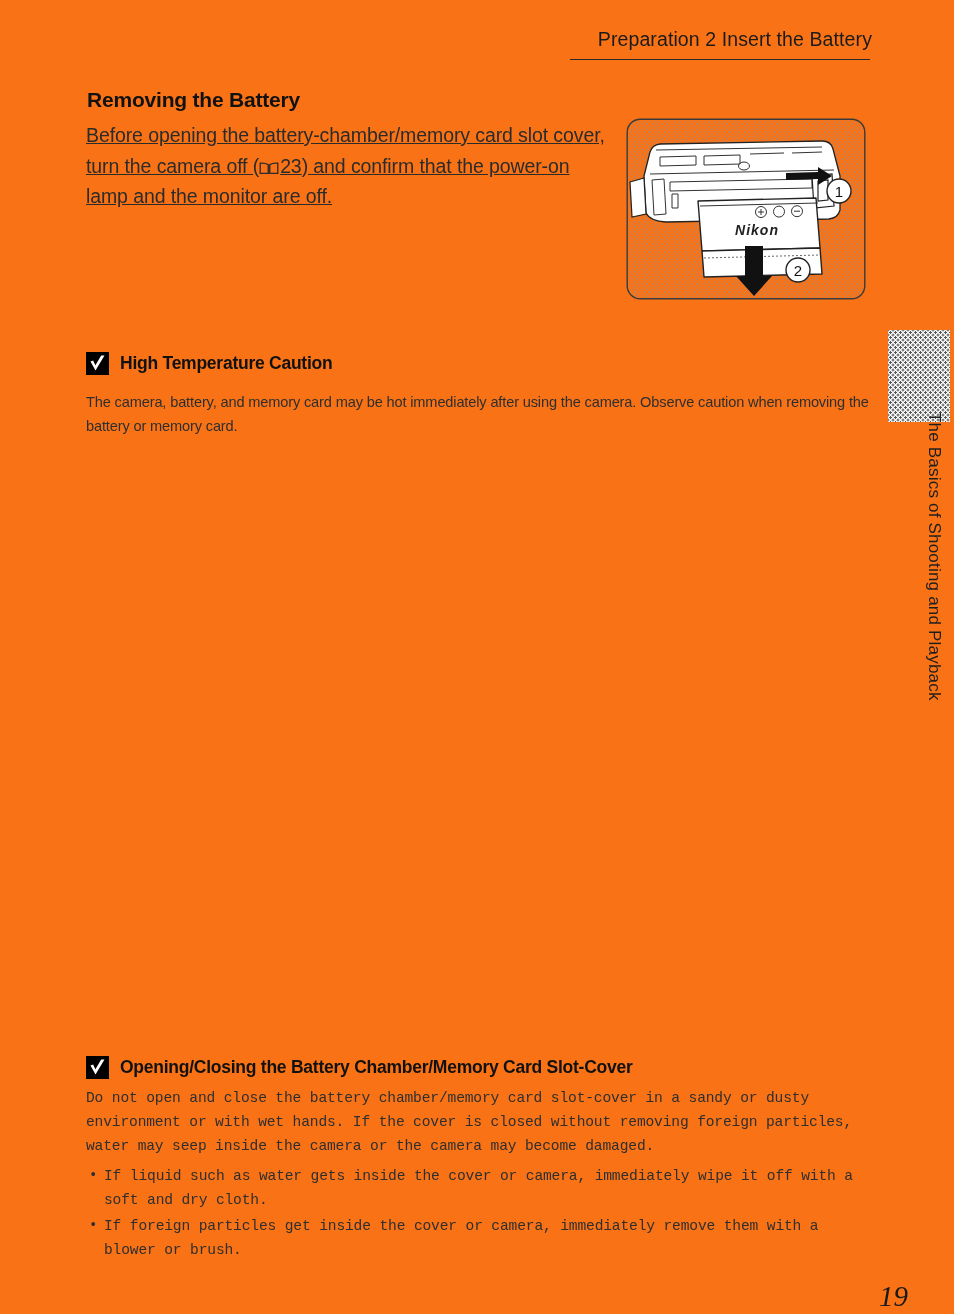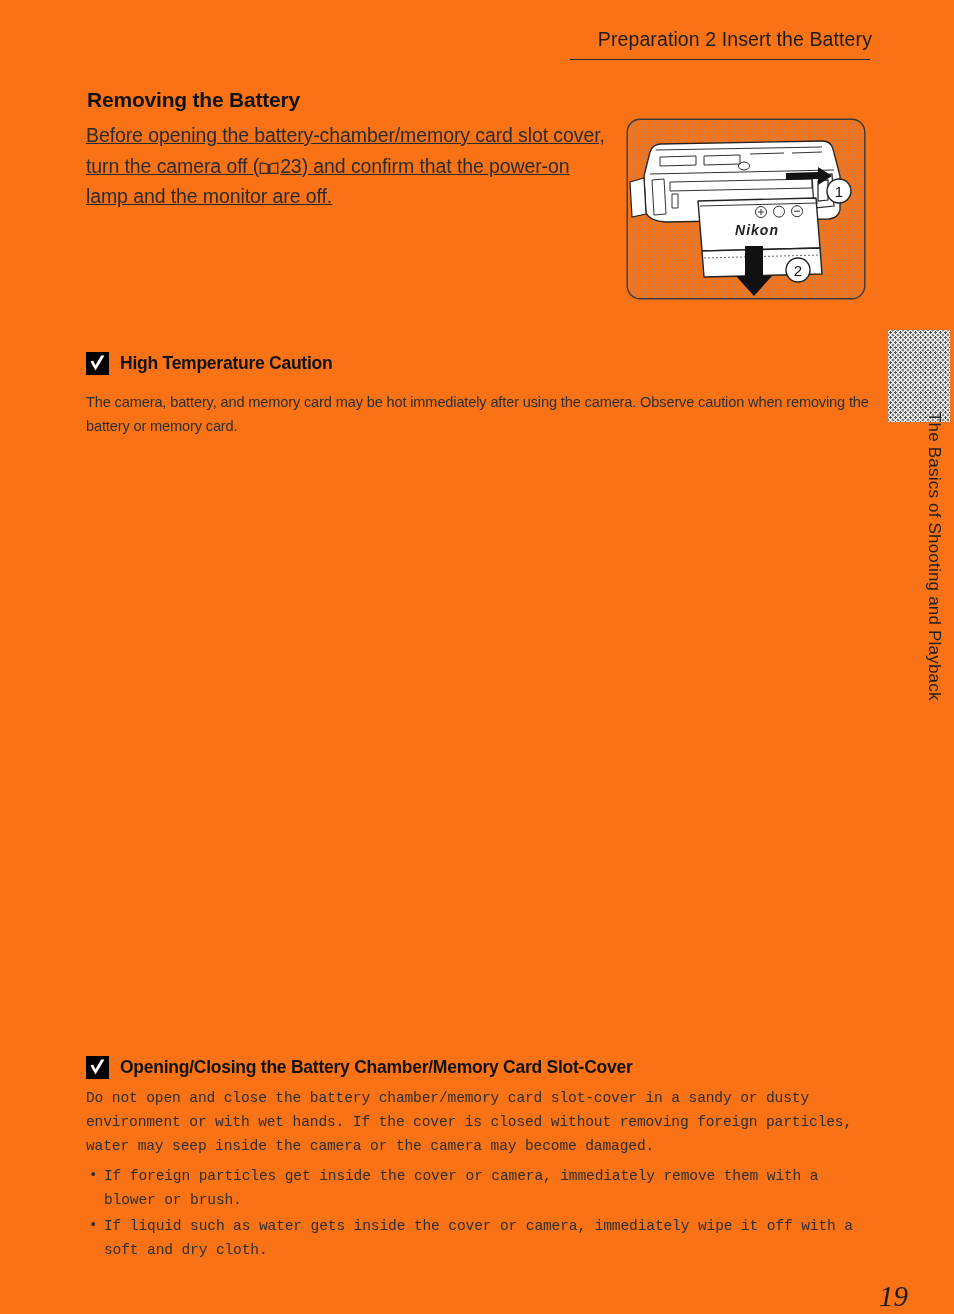--- a/index.html
+++ b/index.html
@@ -301,22 +301,22 @@
       <svg width="23" height="23" viewBox="0 0 23 23">
         <rect x="0" y="0" width="23" height="23" fill="#000"></rect>
         <path d="M4.5 9.5 L9.5 18.5 L18.5 3.5 L15.2 3.5 L9.4 13.2 L7.1 8.6 Z" fill="#fff"></path>
       </svg>
     </span>
     <span class="note-title">Opening/Closing the Battery Chamber/Memory Card Slot-Cover</span>
   </div>
   <div class="note-body" id="caution2-body">
     <p>Do not open and close the battery chamber/memory card slot-cover in a sandy or dusty environment or with wet hands. If the cover is closed without removing foreign particles, water may seep inside the camera or the camera may become damaged.</p>
     <ul class="bullets">
+      <li>If liquid such as water gets inside the cover or camera, immediately wipe it off with a soft and dry cloth.</li>
       <li>If foreign particles get inside the cover or camera, immediately remove them with a blower or brush.</li>
-      <li>If liquid such as water gets inside the cover or camera, immediately wipe it off with a soft and dry cloth.</li>
     </ul>
   </div>
 
   <div id="margin-tab"></div>
   <div id="margin-label">The Basics of Shooting and Playback</div>
 
   <div id="folio">19</div>
 
 </div>
 

